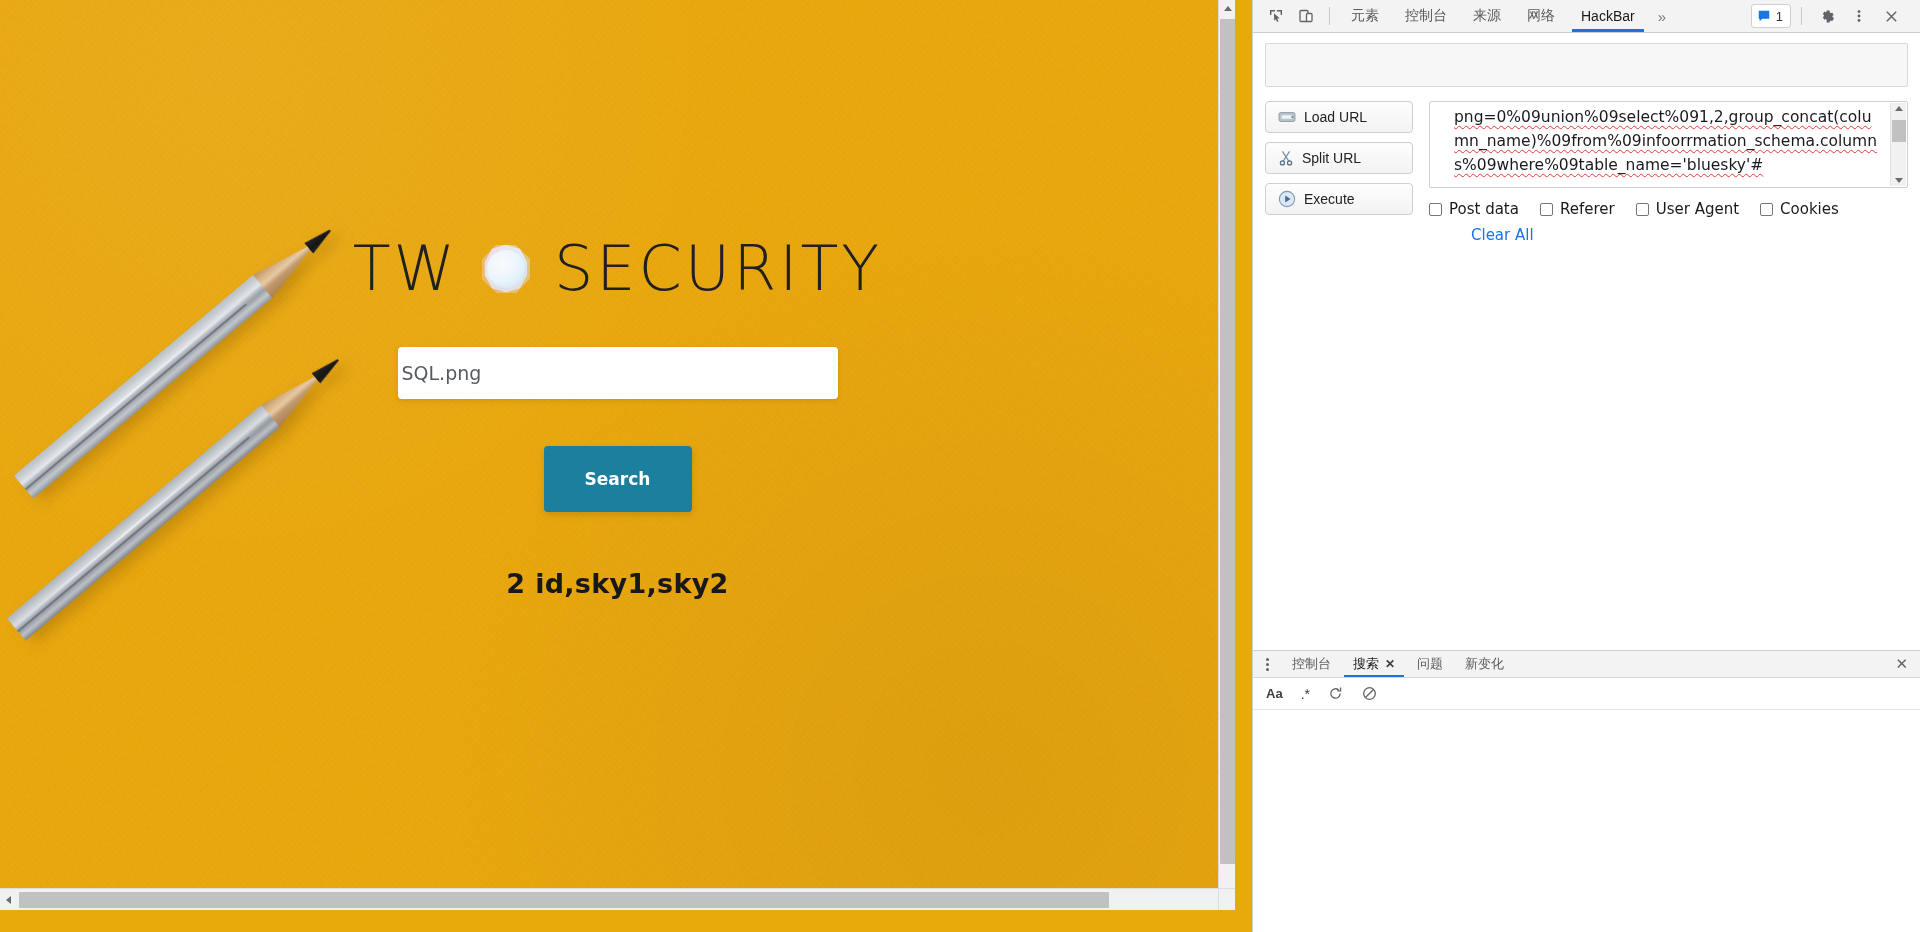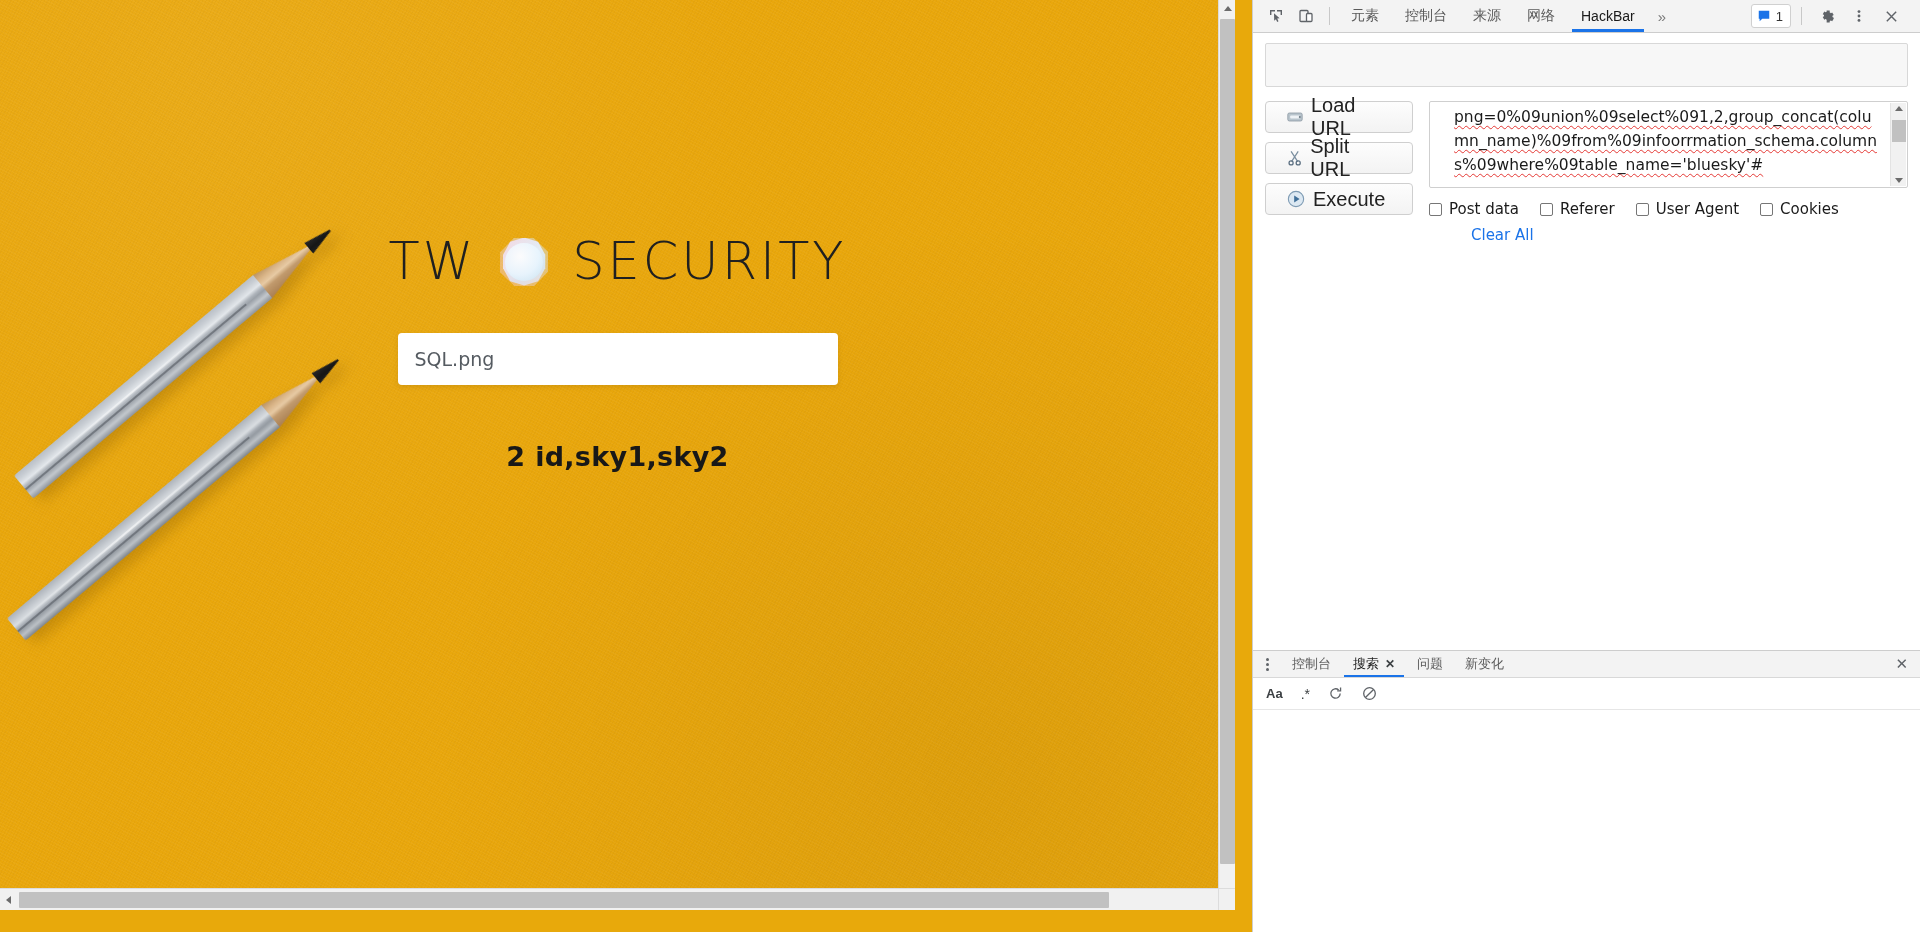--- a/index.html
+++ b/index.html
@@ -86,21 +86,21 @@
   
   .content {
     position: absolute;
     left: 0; top: 0; width: 1235px; height: 910px;
     display: flex; flex-direction: column; align-items: center;
     padding-top: 232px;
   }
   .site-title {
     font-family: "DejaVu Sans", sans-serif;
     font-weight: 300;
-    font-size: 51px;
+    font-size: 62px;
     letter-spacing: 3px;
     color: #202020;
     display: flex; align-items: center; gap: 20px;
     user-select: none;
   }
   .site-title .logo-gem {
     width: 56px; height: 56px;
     position: relative;
     display:inline-block;
   }
@@ -127,21 +127,21 @@
   .search-box {
     margin-top: 42px;
     width: 440px; height: 52px;
     background: #fff;
     border: none;
     border-radius: 4px;
     box-shadow: 0 2px 5px rgba(120,85,0,.18);
     font-family: "DejaVu Sans", sans-serif;
     font-size: 19px;
     color: #555b61;
-    padding: 0 17px;
+    padding: 0 4px;
     outline: none;
   }
   .search-btn {
     margin-top: 47px;
     width: 148px; height: 66px;
     background: #1c7f9e;
     color: #fff;
     border: none;
     border-radius: 4px;
     font-family: "DejaVu Sans", sans-serif;
@@ -267,22 +267,22 @@
     border-radius: 2px;
   }
   .hb-row { display: flex; margin-top: 14px; gap: 16px; }
   .hb-buttons { display:flex; flex-direction:column; gap: 9px; flex: 0 0 148px; }
   .hb-btn {
     height: 32px;
     border: 1px solid #cfcfcf;
     border-radius: 4px;
     background: linear-gradient(to bottom,#fdfdfd,#f3f3f3);
     display:flex; align-items:center; gap:8px;
-    padding: 0 21px;
-    font-size: 20px; color:#222;
+    padding: 0 12px;
+    font-size: 14px; color:#222;
     cursor: pointer;
   }
   .hb-fields { flex: 1 1 auto; }
   .hb-textarea {
     position: relative;
     border: 1px solid #cfcfcf;
     background: #fff;
     border-radius: 2px;
     height: 87px;
     padding: 3px 22px 3px 6px;
@@ -419,20 +419,21 @@
           <span class="logo-gem">
             <span class="g1"></span>
               <span class="g2"></span>
               <span class="g3"></span>
           </span>
           <span>SECURITY</span>
         </div>
 
         <input class="search-box" type="text" value="SQL.png" style="">
 
+        <button class="search-btn">Search</button>
 
         <div class="result-text">2 id,sky1,sky2</div>
       </div>
 
       <div class="vscroll">
         <div class="arrow-up">
             <span class="tri tri-up"></span>
           </div>
         <div class="thumb"></div>
         <div class="arrow-dn">

